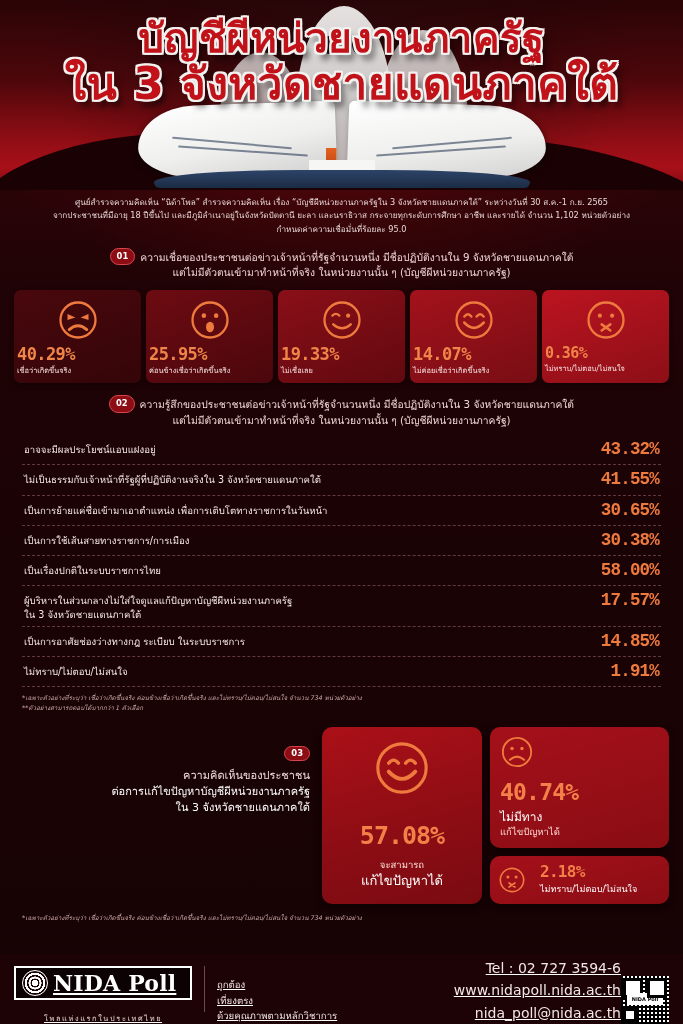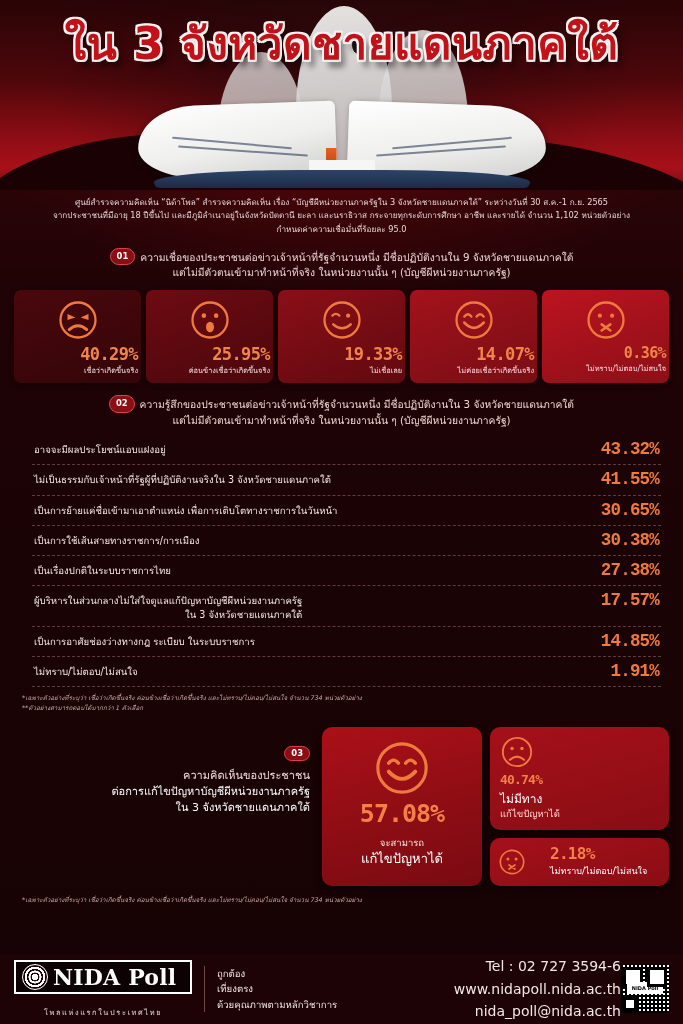--- a/index.html
+++ b/index.html
@@ -150,21 +150,21 @@
   
   .emoji-row {
     display: flex;
     gap: 5px;
     margin: 9px 14px 0 14px;
   }
   .emoji-card {
     flex: 1;
     border-radius: 7px;
     padding: 9px 3px 8px 3px;
-    text-align: right;
+    text-align: left;
     box-shadow: 0 2px 5px rgba(0,0,0,.45);
   }
   .emoji-card.c1 { background: linear-gradient(160deg,#49080d 0%, #340508 100%); }
   .emoji-card.c2 { background: linear-gradient(160deg,#6d0b12 0%, #4b070c 100%); }
   .emoji-card.c3 { background: linear-gradient(160deg,#8a0f18 0%, #62090f 100%); }
   .emoji-card.c4 { background: linear-gradient(160deg,#a3121c 0%, #790d14 100%); }
   .emoji-card.c5 { background: linear-gradient(160deg,#bb1420 0%, #8d0f17 100%); }
 
   .face { width: 42px; height: 42px; margin: 0 auto 5px auto; display: block; }
   .pct {
@@ -177,21 +177,21 @@
   }
   .pct.small { font-size: 15px; }
   .cap {
     margin-top: 3px;
     font-size: 7.4px;
     color: #f7e2e2;
     line-height: 1.25;
   }
 
   
-  .list { margin: 7px 22px 0 32px; text-align: right; }
+  .list { margin: 7px 22px 0 22px; }
   .list-row {
     display: flex;
     align-items: flex-start;
     justify-content: space-between;
     gap: 10px;
     padding: 5px 2px 5px 2px;
     border-bottom: 1px dashed rgba(215,150,150,.38);
   }
   .list-label {
     font-size: 9.6px;
@@ -249,67 +249,68 @@
     padding: 12px 6px 12px 6px;
     box-shadow: 0 3px 8px rgba(0,0,0,.5);
   }
   .sec3-main .pct-big {
     font-family: "DejaVu Sans Mono", "Liberation Mono", monospace;
     font-weight: 700;
     font-size: 25px;
     color: #f28048;
     letter-spacing: -1px;
     line-height: 1;
-    margin-top: 0;
+    margin-top: 22px;
   }
   .sec3-main .sub1 { font-size: 9.5px; color: #ffe8e0; margin-top: 9px; }
   .sec3-main .sub2 { font-size: 13px; color: #ffffff; line-height: 1.35; }
 
   .sec3-right { flex: 1; display: flex; flex-direction: column; gap: 8px; }
   .sec3-card-a {
     background: linear-gradient(165deg,#a5101a 0%, #8a0d14 100%);
     border-radius: 10px;
     padding: 8px 10px 10px 10px;
     box-shadow: 0 3px 7px rgba(0,0,0,.5);
   }
   .sec3-card-a .pct-med {
     font-family: "DejaVu Sans Mono", "Liberation Mono", monospace;
-    font-weight: 700; font-size: 13px; color: #f28048;
-    letter-spacing: -0.8px; line-height: 1; margin-top: 0;
+    font-weight: 700; font-size: 23px; color: #f28048;
+    letter-spacing: -0.8px; line-height: 1; margin-top: 8px;
   }
   .sec3-card-a .sub1 { font-size: 12px; color: #fff; margin-top: 3px; }
   .sec3-card-a .sub2 { font-size: 9.5px; color: #ffd9d2; line-height: 1.3; }
 
   .sec3-card-b {
     background: linear-gradient(165deg,#a5101a 0%, #8a0d14 100%);
     border-radius: 10px;
     padding: 8px 8px;
-    display: flex; align-items: center; gap: 24px;
+    display: flex; align-items: center; gap: 14px;
     box-shadow: 0 3px 7px rgba(0,0,0,.5);
   }
   .sec3-card-b .pct-sm {
     font-family: "DejaVu Sans Mono", "Liberation Mono", monospace;
     font-weight: 700; font-size: 16px; color: #f28048; letter-spacing: -0.7px; line-height: 1;
   }
   .sec3-card-b .sub { font-size: 9px; color: #fff; margin-top: 2px; }
 
   .footnote3 {
     margin: 9px 22px 0 22px;
     font-size: 6.3px; font-style: italic; color: #cfa9a9;
   }
 
   
   .footer {
     position: absolute;
     left: 0; right: 0; bottom: 0;
     height: 70px;
     background: #1d0305;
     display: flex;
-    align-items: center;
+    align-items: flex-end;
     padding: 0 14px;
+    text-decoration: underline;
   }
   .logo-box { width: 186px; }
   .logo-main {
     display: flex; align-items: center;
     border: 2px solid #fff;
     background: #0d0203;
     padding: 2px 6px;
     width: 178px;
   }
   .logo-seal {
@@ -365,20 +366,21 @@
       <div class="book-line" style="right:46px;bottom:38px;width:130px;transform:rotate(-4deg);"></div>
       <div class="book-bookmark"></div>
       <div class="book-spine"></div>
       <div class="book-cover"></div>
     </div>
 
     <div class="hero-swoosh"></div>
     <div class="hero-swoosh right"></div>
 
     <div class="title-wrap">
+      <div class="title-line l1">บัญชีผีหน่วยงานภาครัฐ</div>
       <div class="title-line l2">ใน 3 จังหวัดชายแดนภาคใต้</div>
     </div>
   </div>
 
   <div class="intro">
     <div>ศูนย์สำรวจความคิดเห็น “นิด้าโพล” สำรวจความคิดเห็น เรื่อง “บัญชีผีหน่วยงานภาครัฐใน 3 จังหวัดชายแดนภาคใต้” ระหว่างวันที่ 30 ส.ค.-1 ก.ย. 2565</div>
     <div>จากประชาชนที่มีอายุ 18 ปีขึ้นไป และมีภูมิลำเนาอยู่ในจังหวัดปัตตานี ยะลา และนราธิวาส กระจายทุกระดับการศึกษา อาชีพ และรายได้ จำนวน 1,102 หน่วยตัวอย่าง</div>
     <div>กำหนดค่าความเชื่อมั่นที่ร้อยละ 95.0</div>
   </div>
 
@@ -462,21 +464,21 @@
     <div class="list-row">
       <div class="list-label">เป็นการย้ายแค่ชื่อเข้ามาเอาตำแหน่ง เพื่อการเติบโตทางราชการในวันหน้า</div>
       <div class="list-value">30.65%</div>
     </div>
     <div class="list-row">
       <div class="list-label">เป็นการใช้เส้นสายทางราชการ/การเมือง</div>
       <div class="list-value">30.38%</div>
     </div>
     <div class="list-row">
       <div class="list-label">เป็นเรื่องปกติในระบบราชการไทย</div>
-      <div class="list-value">27.38%</div>
+      <div class="list-value">58.00%</div>
     </div>
     <div class="list-row">
       <div class="list-label" style="white-space:pre-line">ผู้บริหารในส่วนกลางไม่ใส่ใจดูแลแก้ปัญหาบัญชีผีหน่วยงานภาครัฐ
 ใน 3 จังหวัดชายแดนภาคใต้</div>
       <div class="list-value">17.57%</div>
     </div>
     <div class="list-row">
       <div class="list-label">เป็นการอาศัยช่องว่างทางกฎ ระเบียบ ในระบบราชการ</div>
       <div class="list-value">14.85%</div>
     </div>

